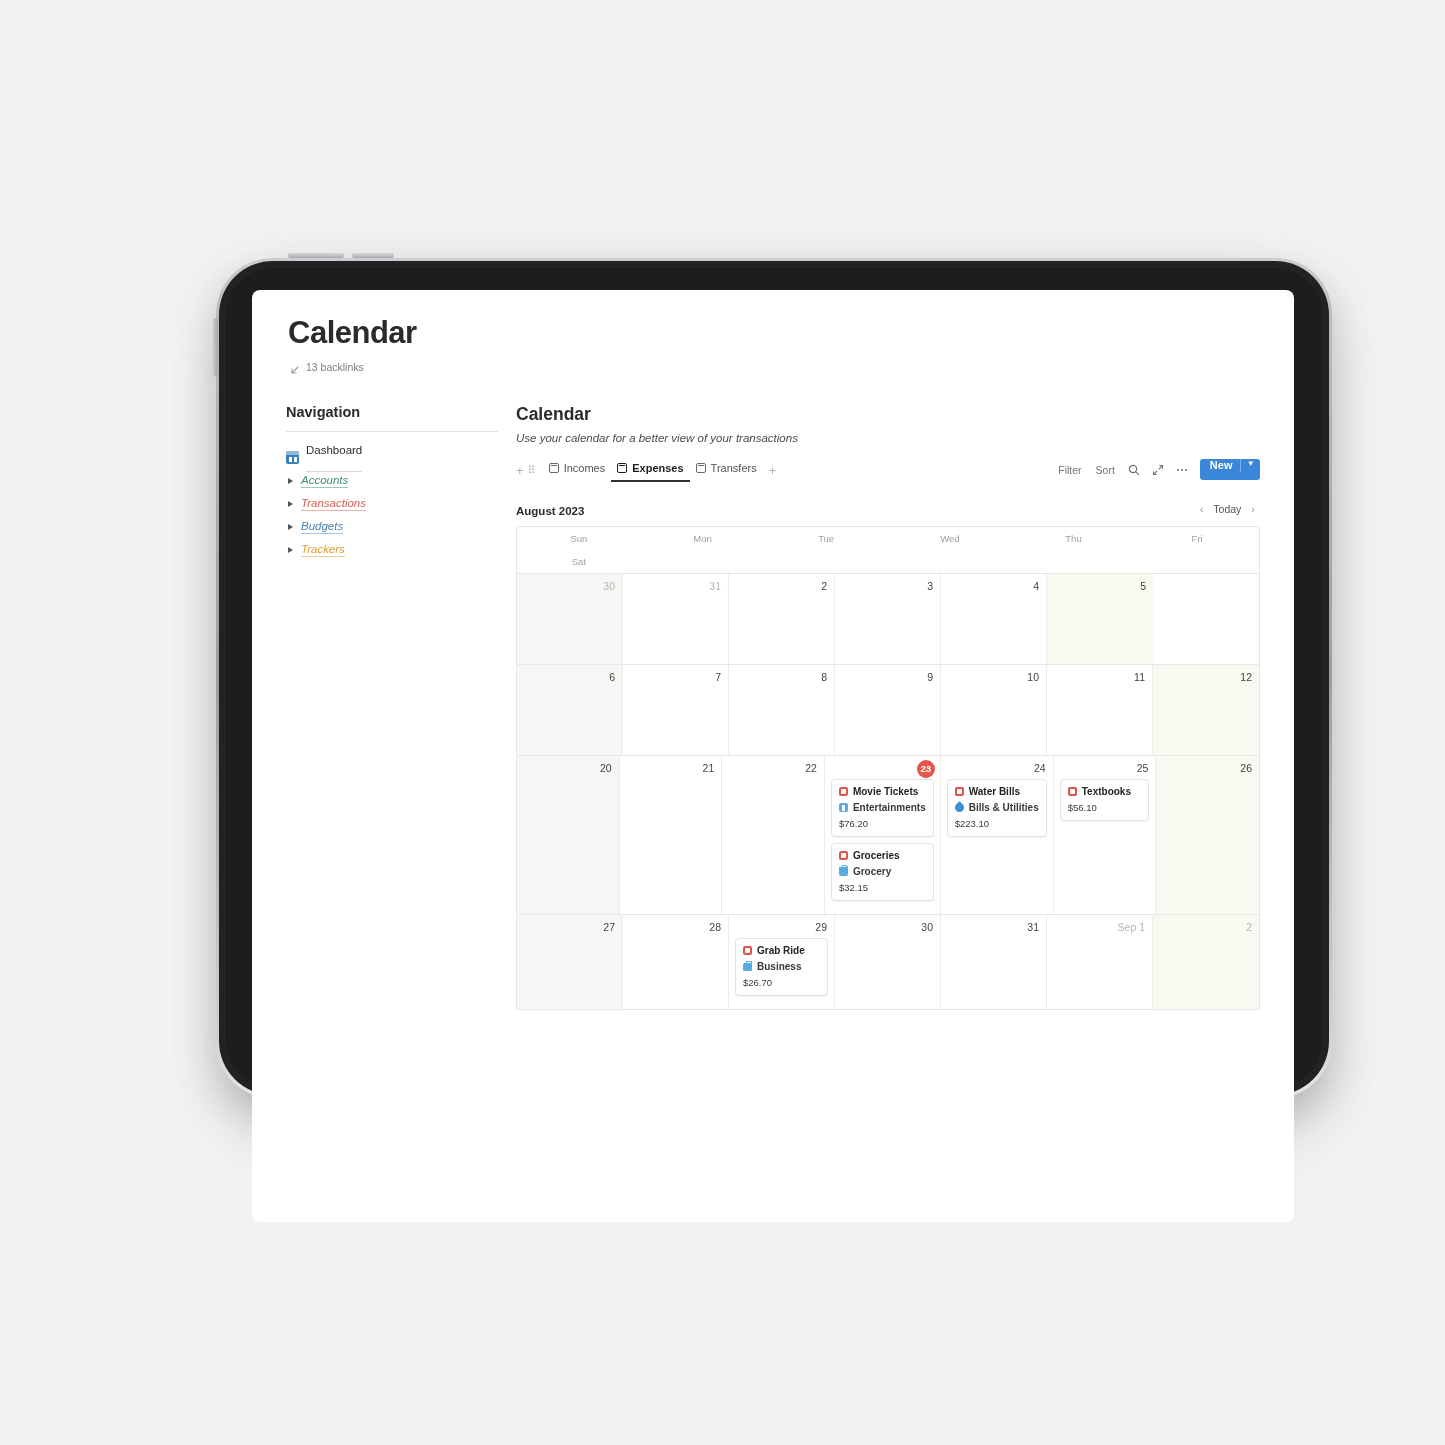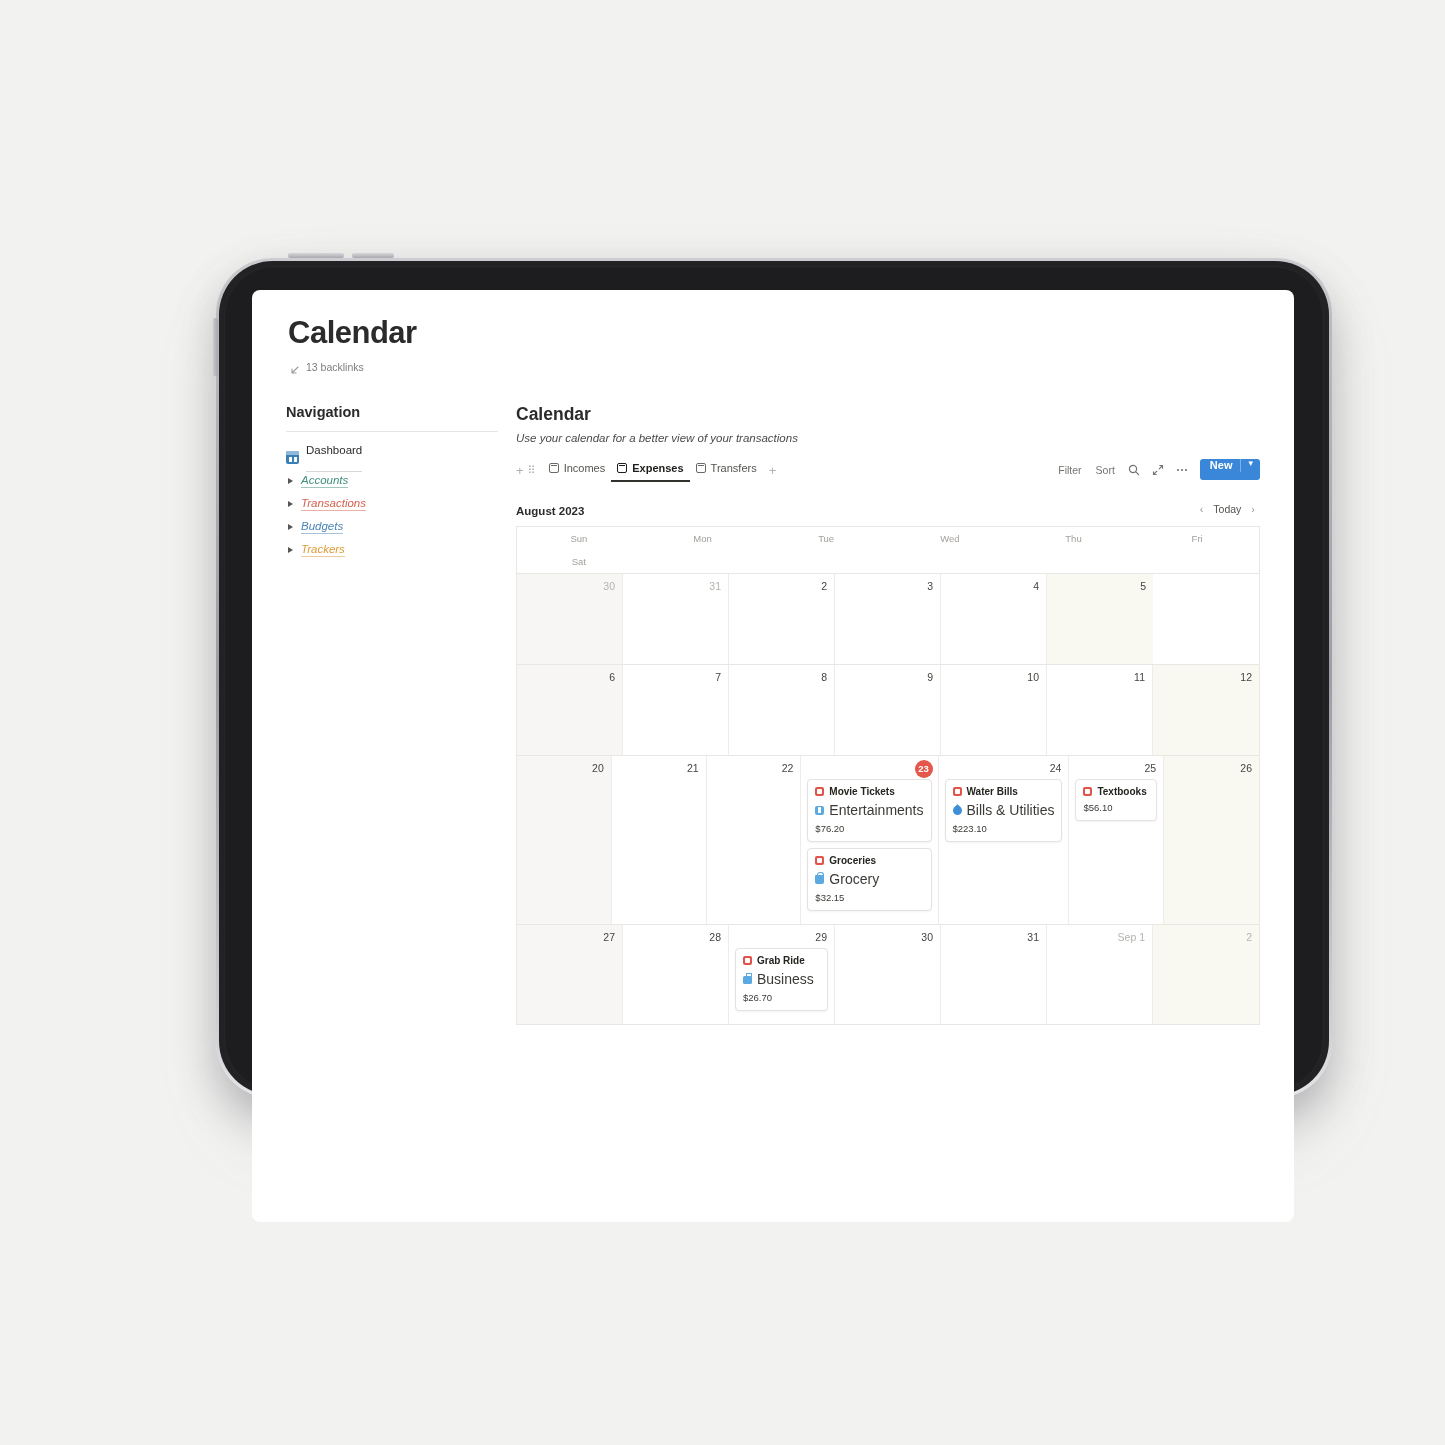--- a/index.html
+++ b/index.html
@@ -457,23 +457,24 @@
   }
   .ev-row:last-child { margin-bottom: 0; }
 
   .ev-title {
     font-size: 10px;
     font-weight: bold;
     color: #24231f;
     white-space: nowrap;
   }
   .ev-cat {
-    font-size: 14px;
+    font-size: 10px;
     color: #3b3a36;
     white-space: nowrap;
+    font-weight: bold;
   }
   .ev-amt {
     font-size: 9.5px;
     color: #3b3a36;
   }
 
   .ico-sq {
     width: 9px; height: 9px;
     border-radius: 2px;
     flex: 0 0 9px;

